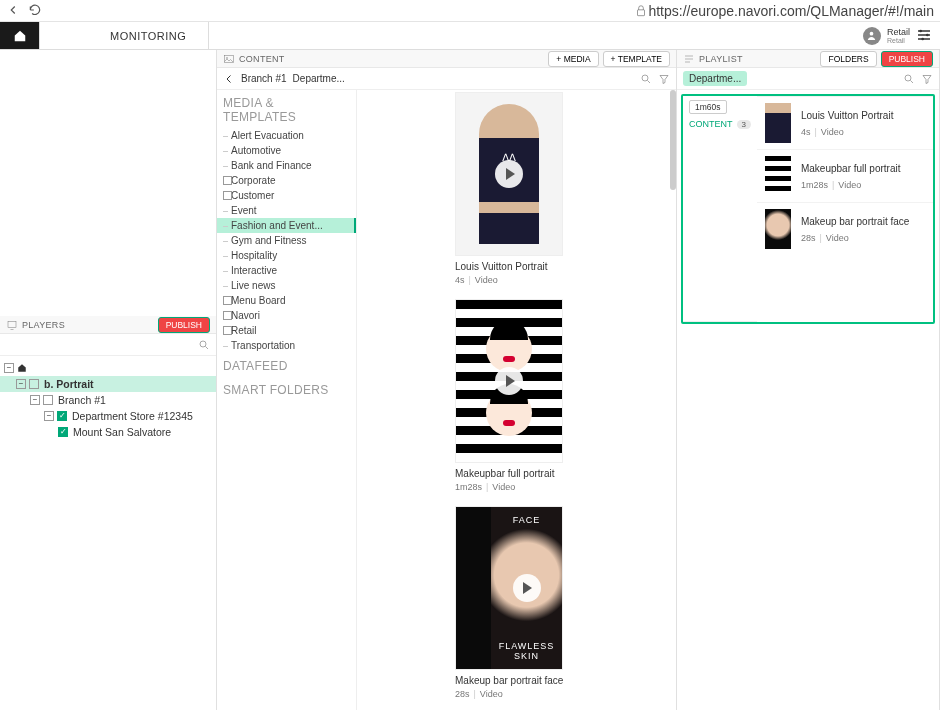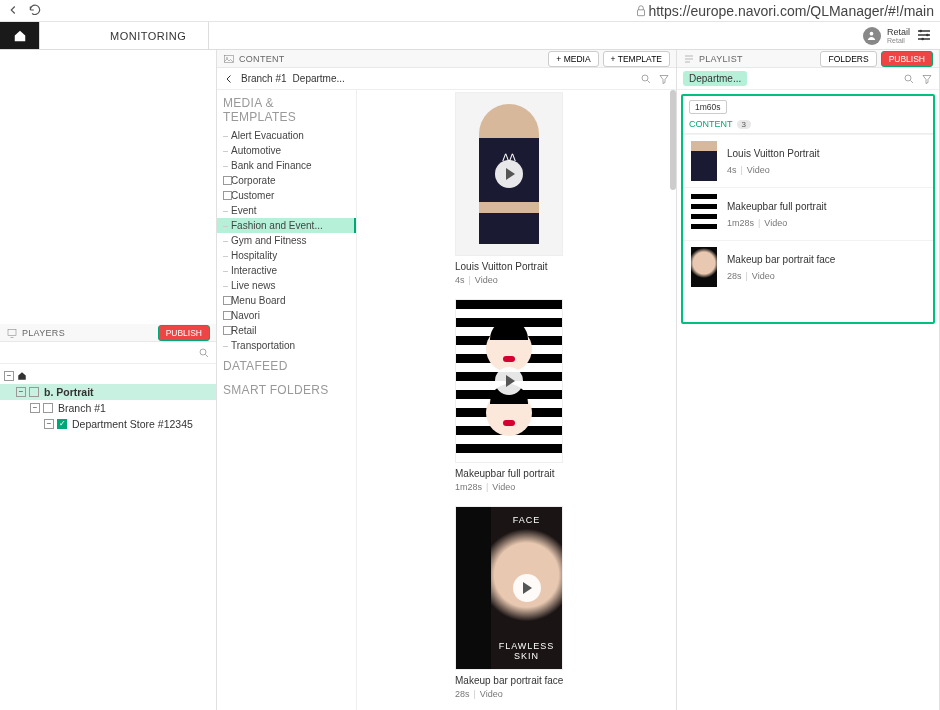--- a/index.html
+++ b/index.html
@@ -63,21 +63,21 @@
 .lv-logo{position:absolute;top:48px;left:50%;transform:translateX(-50%);color:#fff;font-size:10px;font-family:serif;}
 .thumb.mb{background:repeating-linear-gradient(#000 0 9px,#fff 9px 18px);}
 .mb-face{width:46px;height:46px;background:#fce8da;border-radius:50%;position:relative;}
 .mb-face .hair{position:absolute;top:-6px;left:4px;right:4px;height:20px;background:#000;border-radius:20px 20px 0 0;}
 .mb-face .lips{position:absolute;bottom:10px;left:50%;transform:translateX(-50%);width:12px;height:6px;background:#d40030;border-radius:6px;}
 .mb-stack{display:flex;flex-direction:column;gap:18px;}
 .thumb.fs{background:#0a0a0a;padding-left:35px;}
 .fs-face{width:100%;height:100%;background:radial-gradient(circle at 50% 42%,#e8c8b0 0 32%,#1a1414 46%);display:flex;flex-direction:column;justify-content:space-between;padding:8px 0;}
 .fs-txt{color:#fff;font-size:9px;text-align:center;letter-spacing:1px;}
 .playlist-body{flex:1;padding:4px;overflow:hidden;}
-.pl-card{border:2px solid #00c080;border-radius:2px;height:230px;display:flex;flex-direction:column;}
+.pl-card{border:2px solid #00c080;border-radius:2px;height:230px;display:flex;flex-direction:row;}
 .pl-top{padding:4px 6px;border-bottom:1px solid #eee;}
 .pl-dur{display:inline-block;border:1px solid #ccc;border-radius:2px;padding:1px 5px;font-size:8.5px;}
 .pl-tabs{display:flex;align-items:center;gap:4px;margin-top:5px;font-size:9px;color:#00a878;}
 .pl-count{background:#e8e8e8;color:#555;border-radius:8px;padding:0 5px;font-size:8px;}
 .pl-items{flex:1;overflow-y:auto;}
 .pl-item{display:flex;align-items:center;gap:10px;padding:6px 8px;border-top:1px solid #f2f2f2;}
 .pl-thumb{width:26px;height:40px;flex-shrink:0;}
 .pl-thumb.lv{background:linear-gradient(#d8b89a 0 25%,#1a1a33 25% 100%);}
 .pl-thumb.mb{background:repeating-linear-gradient(#000 0 5px,#fff 5px 10px);}
 .pl-thumb.fs{background:radial-gradient(circle at 50% 40%,#e8c8b0 0 40%,#0a0a0a 55%);}
@@ -165,20 +165,24 @@
         </div>
       <div class="tree-row indent2">
           <span class="exp">−</span>
           <span class="cb"></span>
           <span>Branch #1</span>
         </div>
       <div class="tree-row indent3">
           <span class="exp">−</span>
           <span class="cb ch"></span>
           <span>Department Store #12345</span>
+        </div>
+      <div class="tree-row indent4">
+          <span class="cb ch"></span>
+          <span>Mount San Salvatore</span>
         </div>
     </div>
   </div>
 
   <div class="col col-content">
     <div class="panel-header">
       <svg class="hicon" viewBox="0 0 24 24">
           <rect x="3" y="5" width="18" height="14" stroke="#777" fill="none"></rect>
           <circle cx="8" cy="10" r="1.5" fill="#777"></circle>
           <path d="M3 17l5-5 4 4 3-3 6 6" stroke="#777" fill="none"></path>

